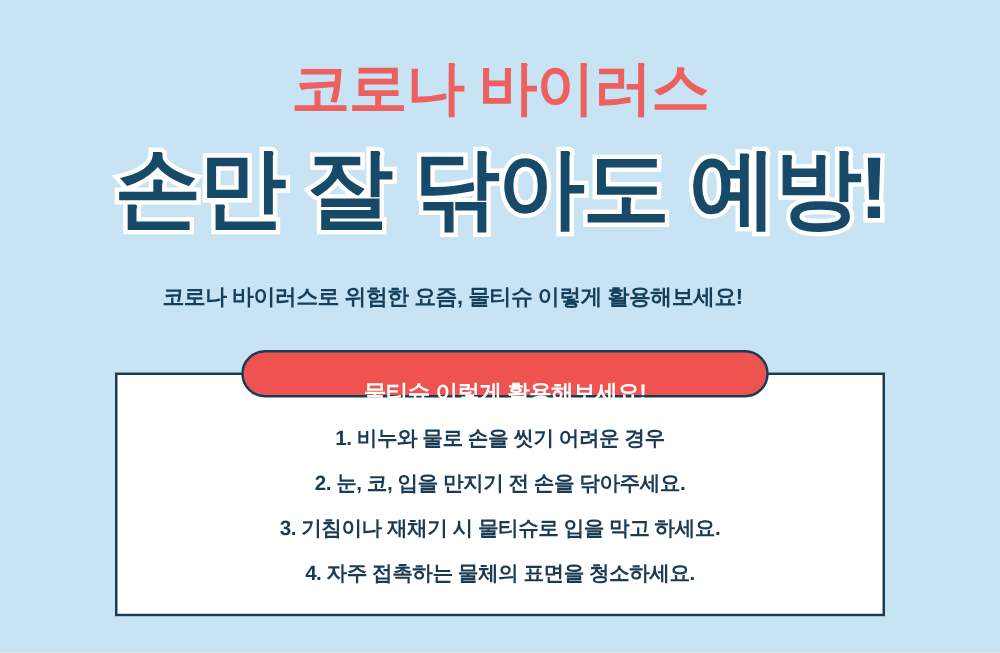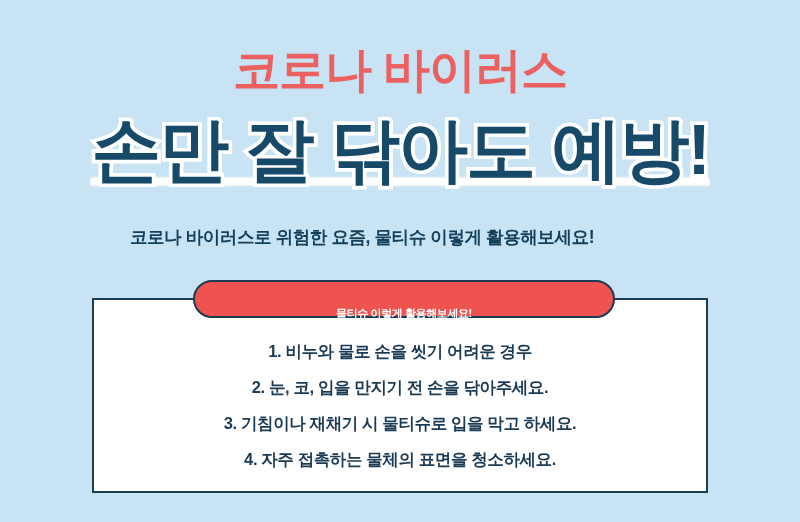--- a/index.html
+++ b/index.html
@@ -46,21 +46,20 @@
     line-height: 92px;
     font-weight: bold;
     letter-spacing: -2px;
     color: #164a68;
     white-space: nowrap;
     -webkit-text-stroke: 7px #ffffff;
     paint-order: stroke fill;
     text-shadow:
        0 0 2px #ffffff,
        0 0 3px #ffffff;
-    text-decoration: underline;
   }
 
   
   .subtitle {
     position: absolute;
     left: 0;
     top: 224px;
     width: 724px;
     text-align: center;
     font-size: 17.5px;
@@ -93,21 +92,21 @@
     background: #ef5350;
     border: 2px solid #1b3a54;
     border-radius: 19px;
     box-sizing: border-box;
     display: flex;
     align-items: center;
     justify-content: center;
     z-index: 5;
   }
   .badge-label {
-    font-size: 11px;
+    font-size: 18px;
     font-weight: bold;
     letter-spacing: -0.4px;
     color: #ffffff;
     white-space: nowrap;
     margin-top: 29px;
   }
 
   
   .list {
     position: absolute;

